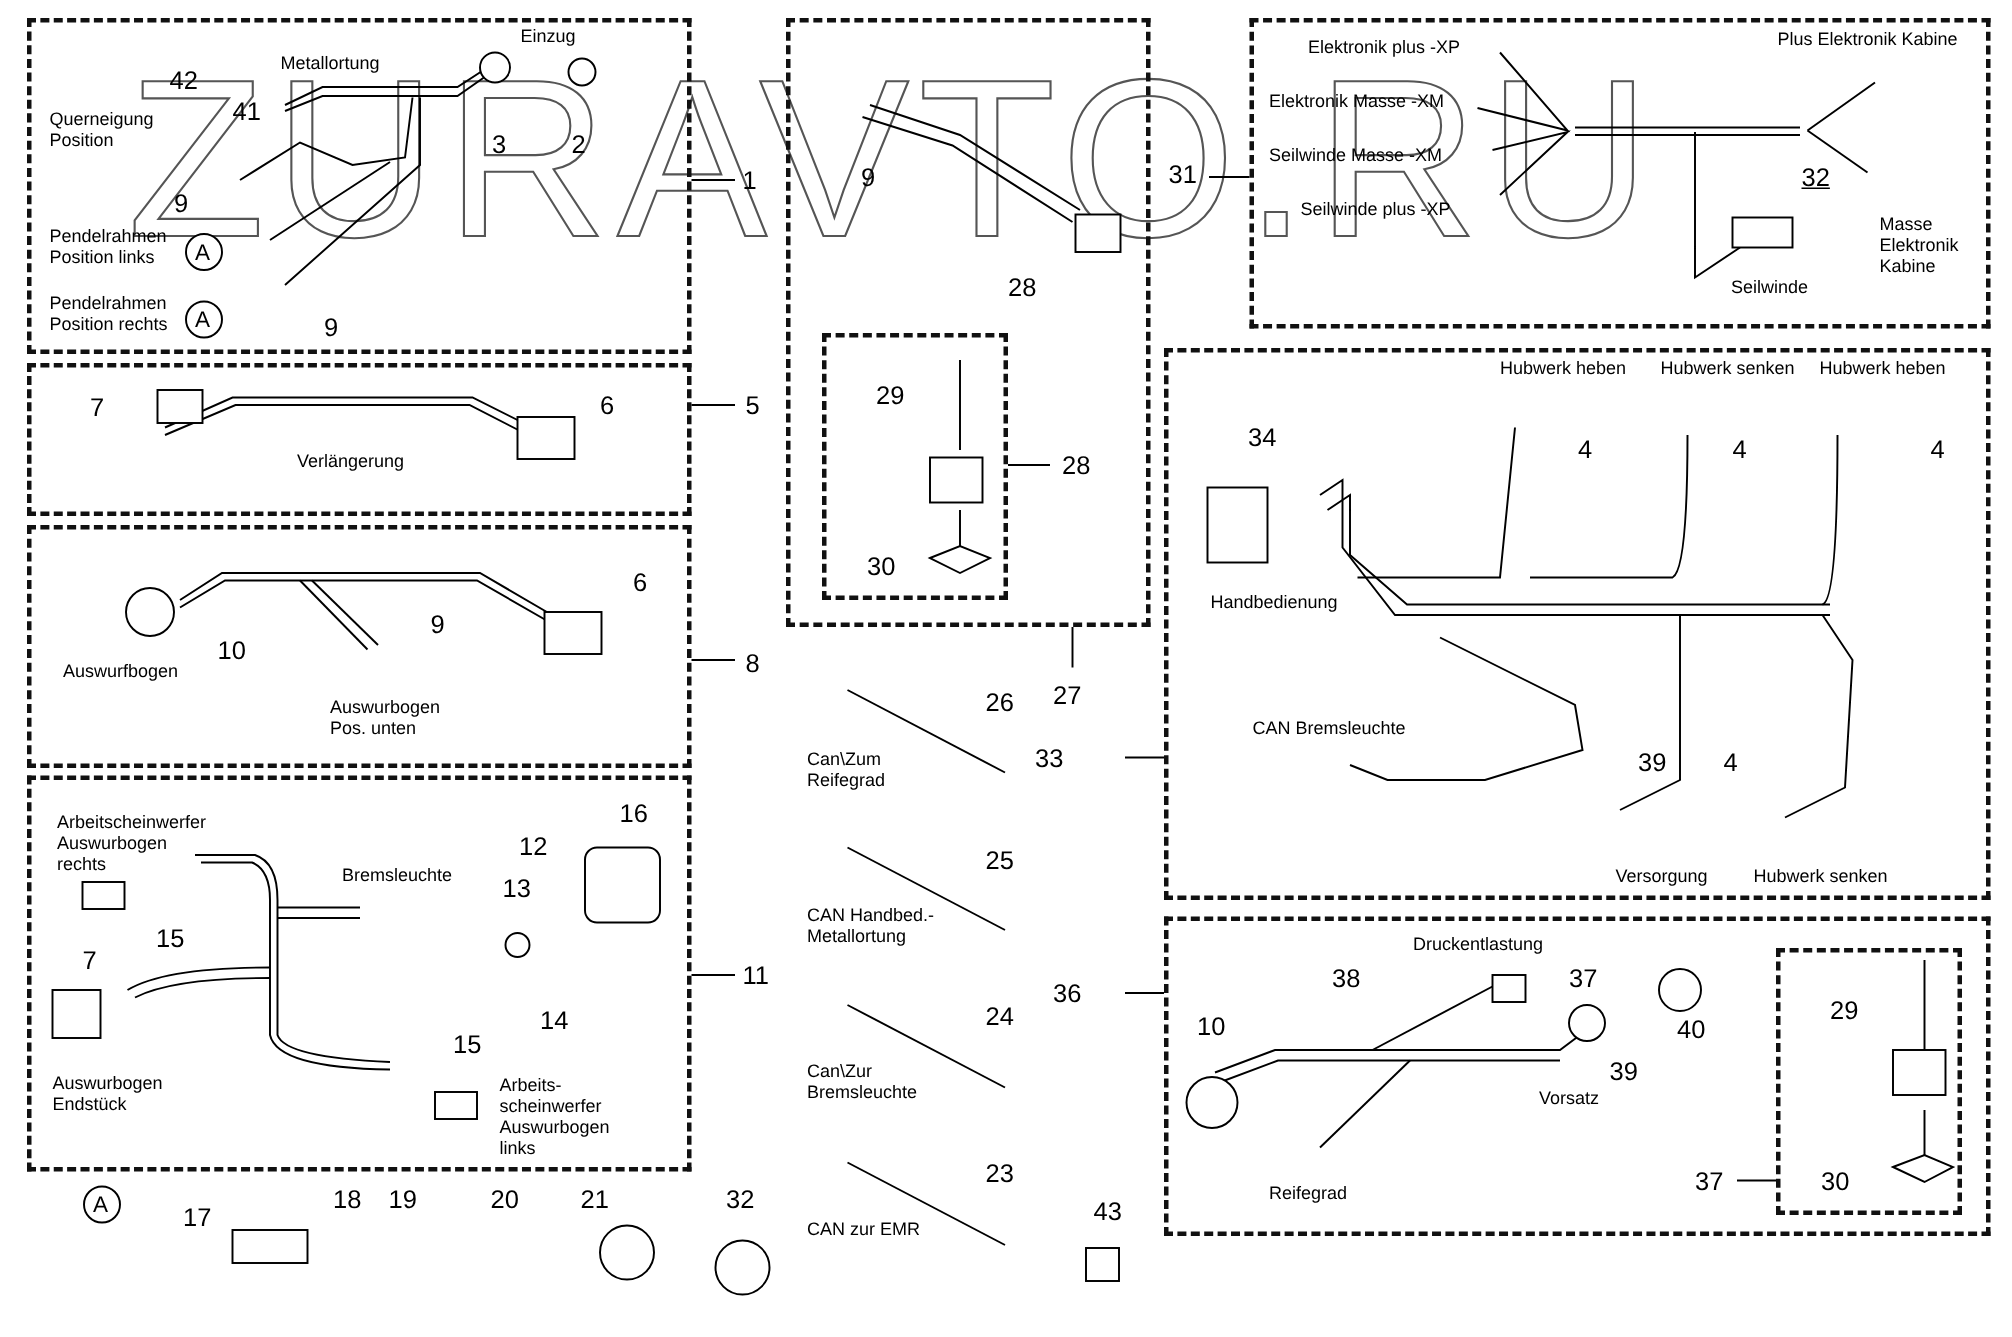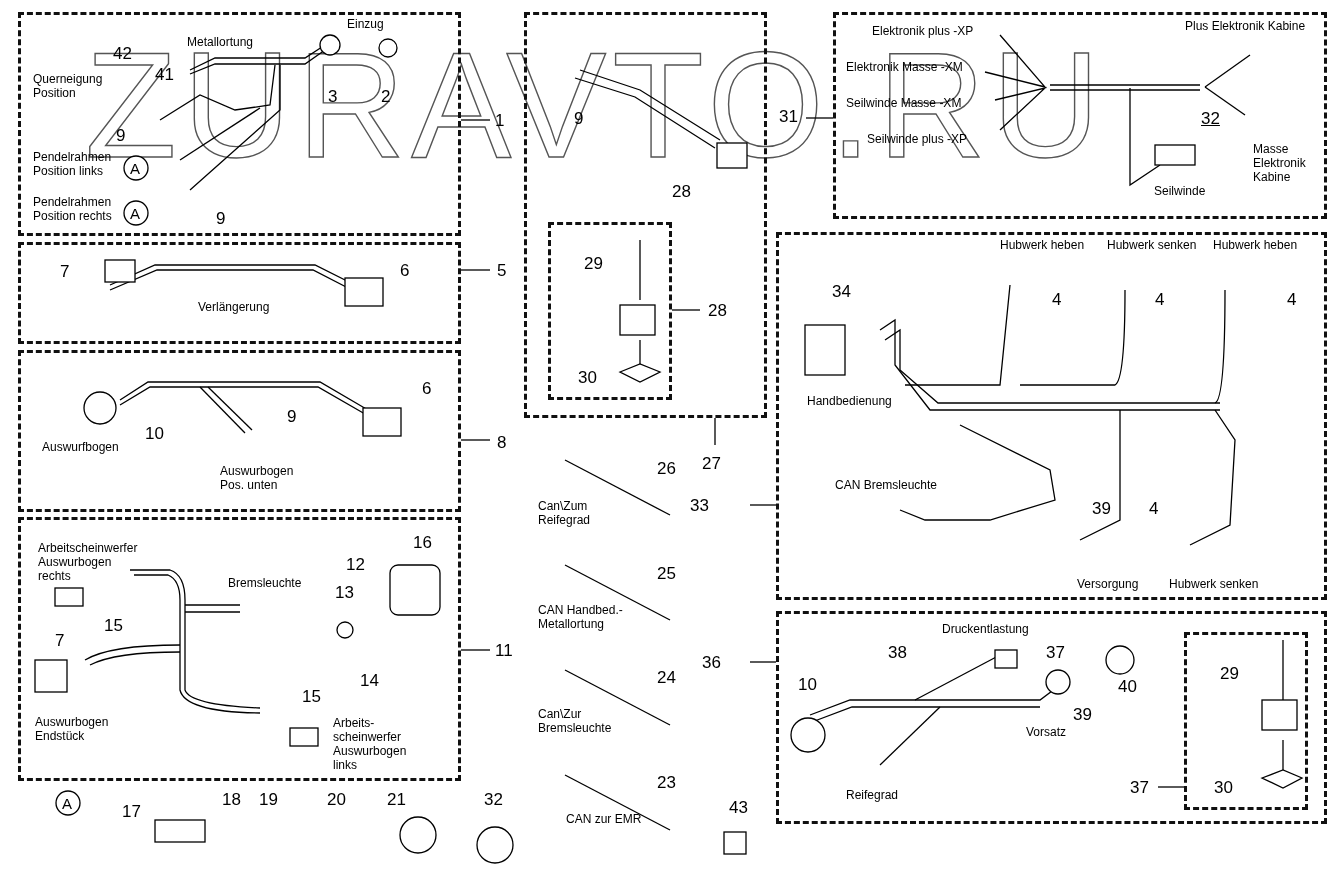--- a/index.html
+++ b/index.html
@@ -233,21 +233,21 @@
 <span class="num" style="left:657px;top:460px;">26</span>
 <span class="lbl" style="left:538px;top:499px;">Can\Zum
 Reifegrad</span>
 <span class="num" style="left:657px;top:565px;">25</span>
 <span class="lbl" style="left:538px;top:603px;">CAN Handbed.-
 Metallortung</span>
 <span class="num" style="left:657px;top:669px;">24</span>
 <span class="lbl" style="left:538px;top:707px;">Can\Zur
 Bremsleuchte</span>
 <span class="num" style="left:657px;top:774px;">23</span>
-<span class="lbl" style="left:538px;top:812px;margin-left:28px;">CAN zur EMR</span>
+<span class="lbl" style="left:538px;top:812px;">CAN zur EMR</span>
 
 <span class="num" style="left:122px;top:803px;">17</span>
 <span class="num" style="left:174px;top:791px;margin-left:48px;">18</span>
 <span class="num" style="left:259px;top:791px;">19</span>
 <span class="num" style="left:327px;top:791px;">20</span>
 <span class="num" style="left:387px;top:791px;">21</span>
 <span class="num" style="left:484px;top:791px;">32</span>
 <span class="num" style="left:729px;top:799px;">43</span>
 
 </body></html>

